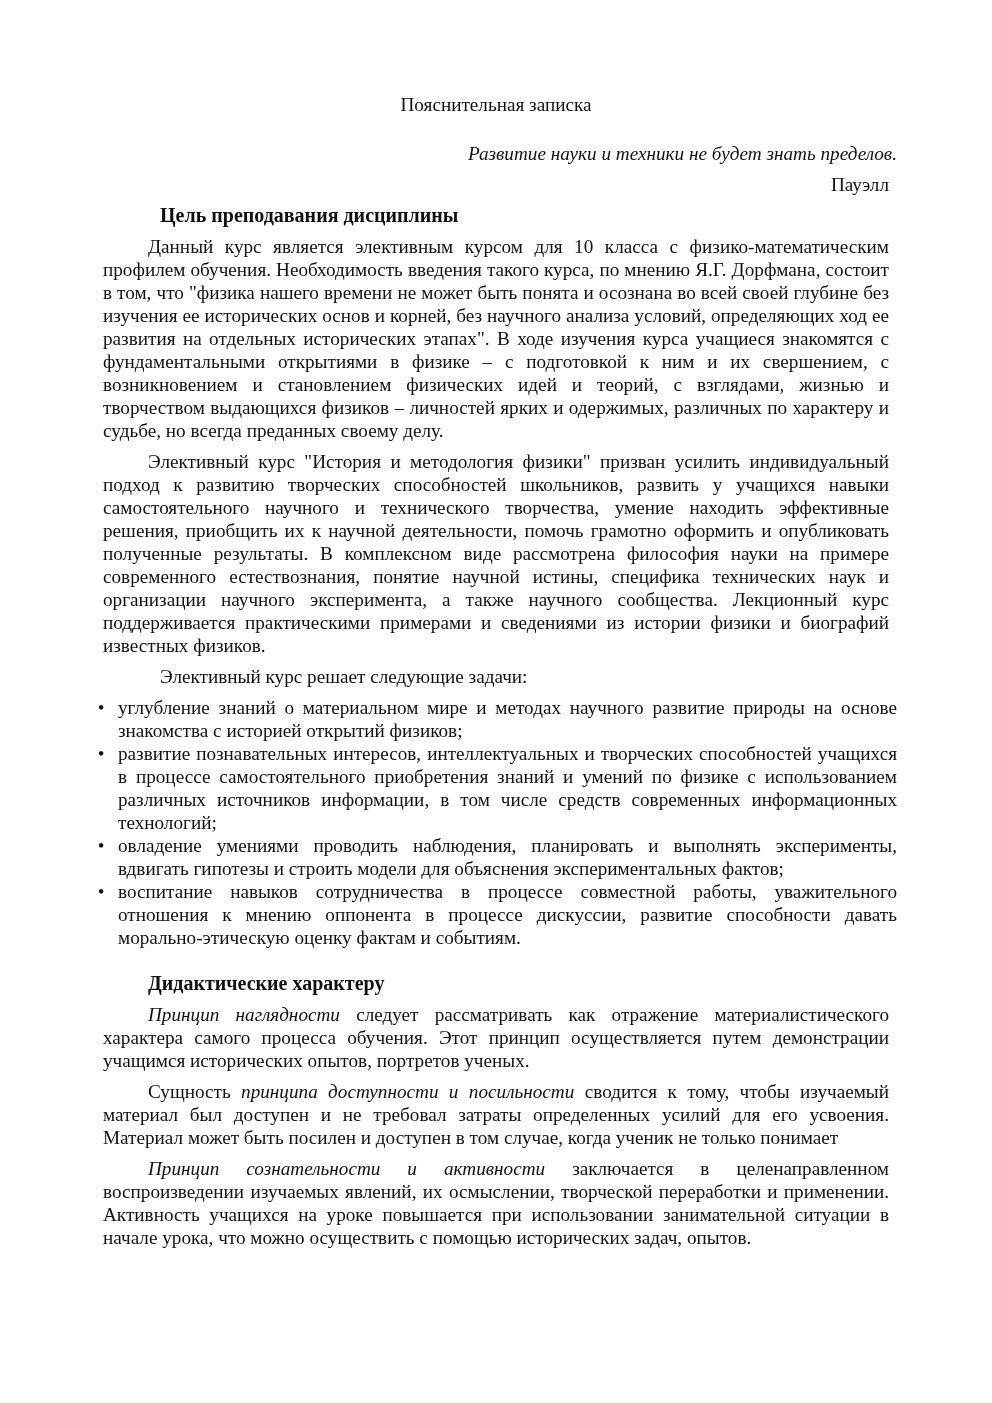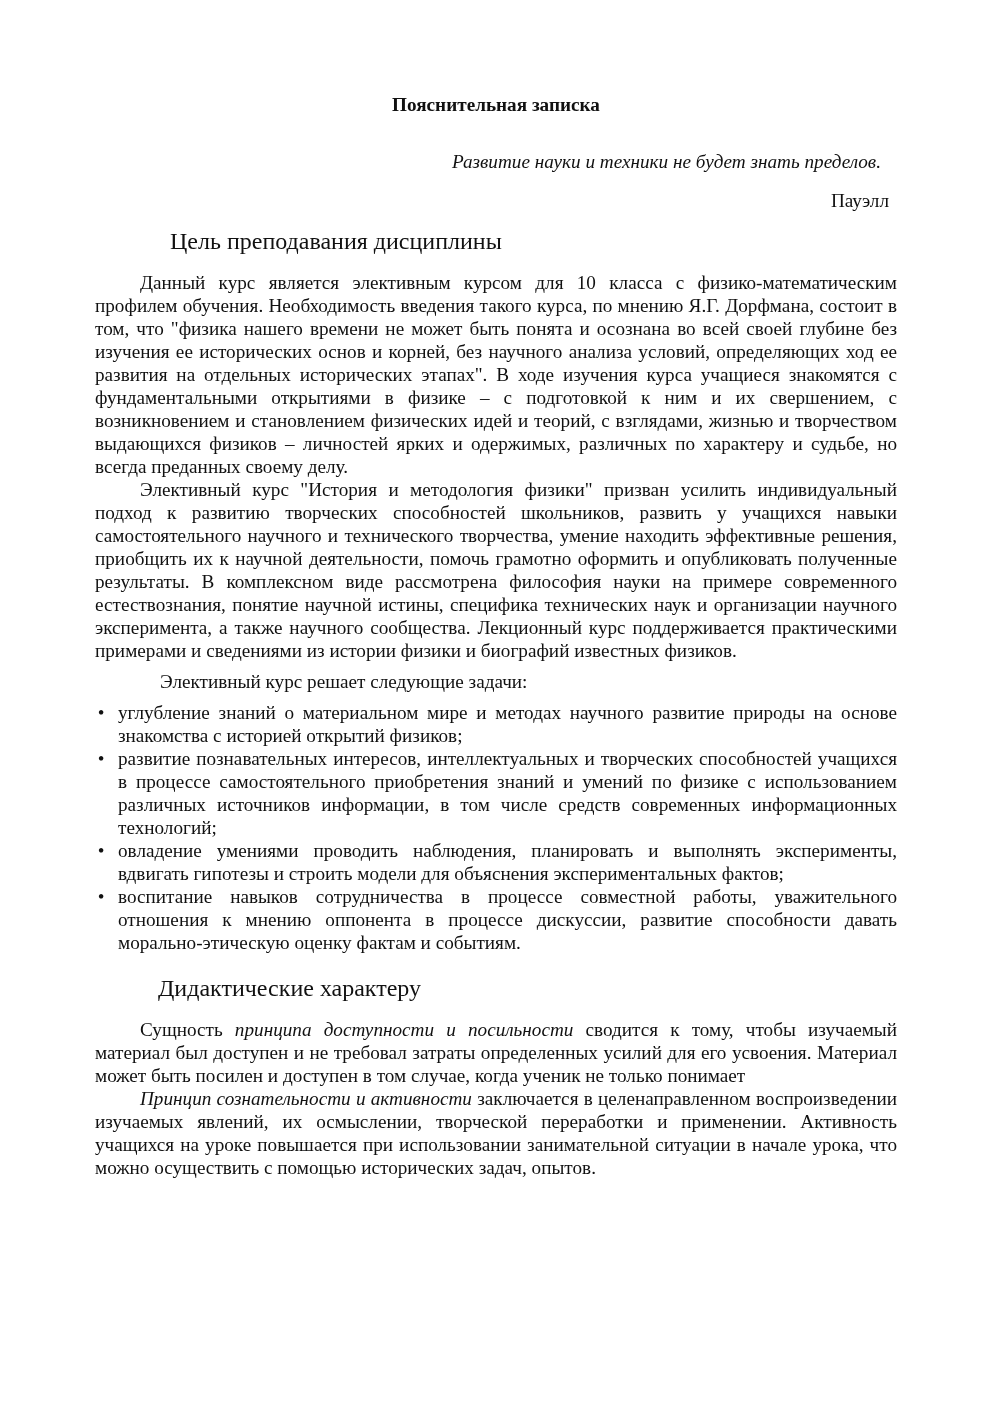--- a/index.html
+++ b/index.html
@@ -2,28 +2,28 @@
 <html><head>
 <meta charset="utf-8">
 <style>
   html, body { margin: 0; padding: 0; background: #ffffff; }
   body { width: 992px; height: 1403px; position: relative; overflow: hidden; }
   .page {
     position: absolute; left: 95px; top: 93px; width: 802px;
     font-family: "Liberation Serif", serif; font-size: 19.2px; line-height: 23px;
     color: #111111;
   }
-  .title { text-align: center; font-weight: bold; margin: 0 0 34px 0; }
-  .epigraph { text-align: right; font-style: italic; margin: 16px; }
+  .title { text-align: center; font-weight: normal; margin: 0 0 26px 0; }
+  .epigraph { text-align: right; font-style: italic; margin: 0; }
   .epigraph-author { text-align: right; margin: 8px; }
-  h2 { font-size: 24px; font-weight: normal; margin: 18px; line-height: 23px; }
+  h2 { font-size: 20px; font-weight: bold; margin: 8px; line-height: 23px; }
   .h-indent1 { padding-left: 57px; }
   .h-indent2 { padding-left: 57px; margin-top: 23px; }
   .h-indent3 { padding-left: 45px; margin-top: 23px; }
-  p.body { margin: 0; text-align: justify; text-indent: 45px; }
+  p.body { margin: 8px; text-align: justify; text-indent: 45px; }
   p.intro { margin: 8px; padding-left: 57px; }
   ul.tasks { margin: 0; padding: 0; list-style: none; }
   ul.tasks li { position: relative; padding-left: 23px; text-align: justify; }
   ul.tasks li .bullet { position: absolute; left: 0; top: 0; width: 12px; text-align: center; }
   i { font-style: italic; }
 </style>
 </head>
 <body>
 
 <div class="page">
@@ -50,15 +50,16 @@
       <span class="bullet">•</span>
       <span>овладение умениями проводить наблюдения, планировать и выполнять эксперименты, вдвигать гипотезы и строить модели для объяснения экспериментальных фактов;</span>
     </li>
     <li>
       <span class="bullet">•</span>
       <span>воспитание навыков сотрудничества в процессе совместной работы, уважительного отношения к мнению оппонента в процессе дискуссии, развитие способности давать морально-этическую оценку фактам и событиям.</span>
     </li>
   </ul>
 
   <h2 class="h-indent3">Дидактические характеру</h2>
+  <p class="body"><i>Принцип наглядности</i><span> следует рассматривать как отражение материалистического характера самого процесса обучения. Этот принцип осуществляется путем демонстрации учащимся исторических опытов, портретов ученых.</span></p>
   <p class="body"><span>Сущность </span><i>принципа доступности и посильности</i><span> сводится к тому, чтобы изучаемый материал был доступен и не требовал затраты определенных усилий для его усвоения. Материал может быть посилен и доступен в том случае, когда ученик не только понимает</span></p>
   <p class="body"><i>Принцип сознательности и активности</i><span> заключается в целенаправленном воспроизведении изучаемых явлений, их осмыслении, творческой переработки и применении. Активность учащихся на уроке повышается при использовании занимательной ситуации в начале урока, что можно осуществить с помощью исторических задач, опытов.</span></p>
 </div>
 
 </body></html>

